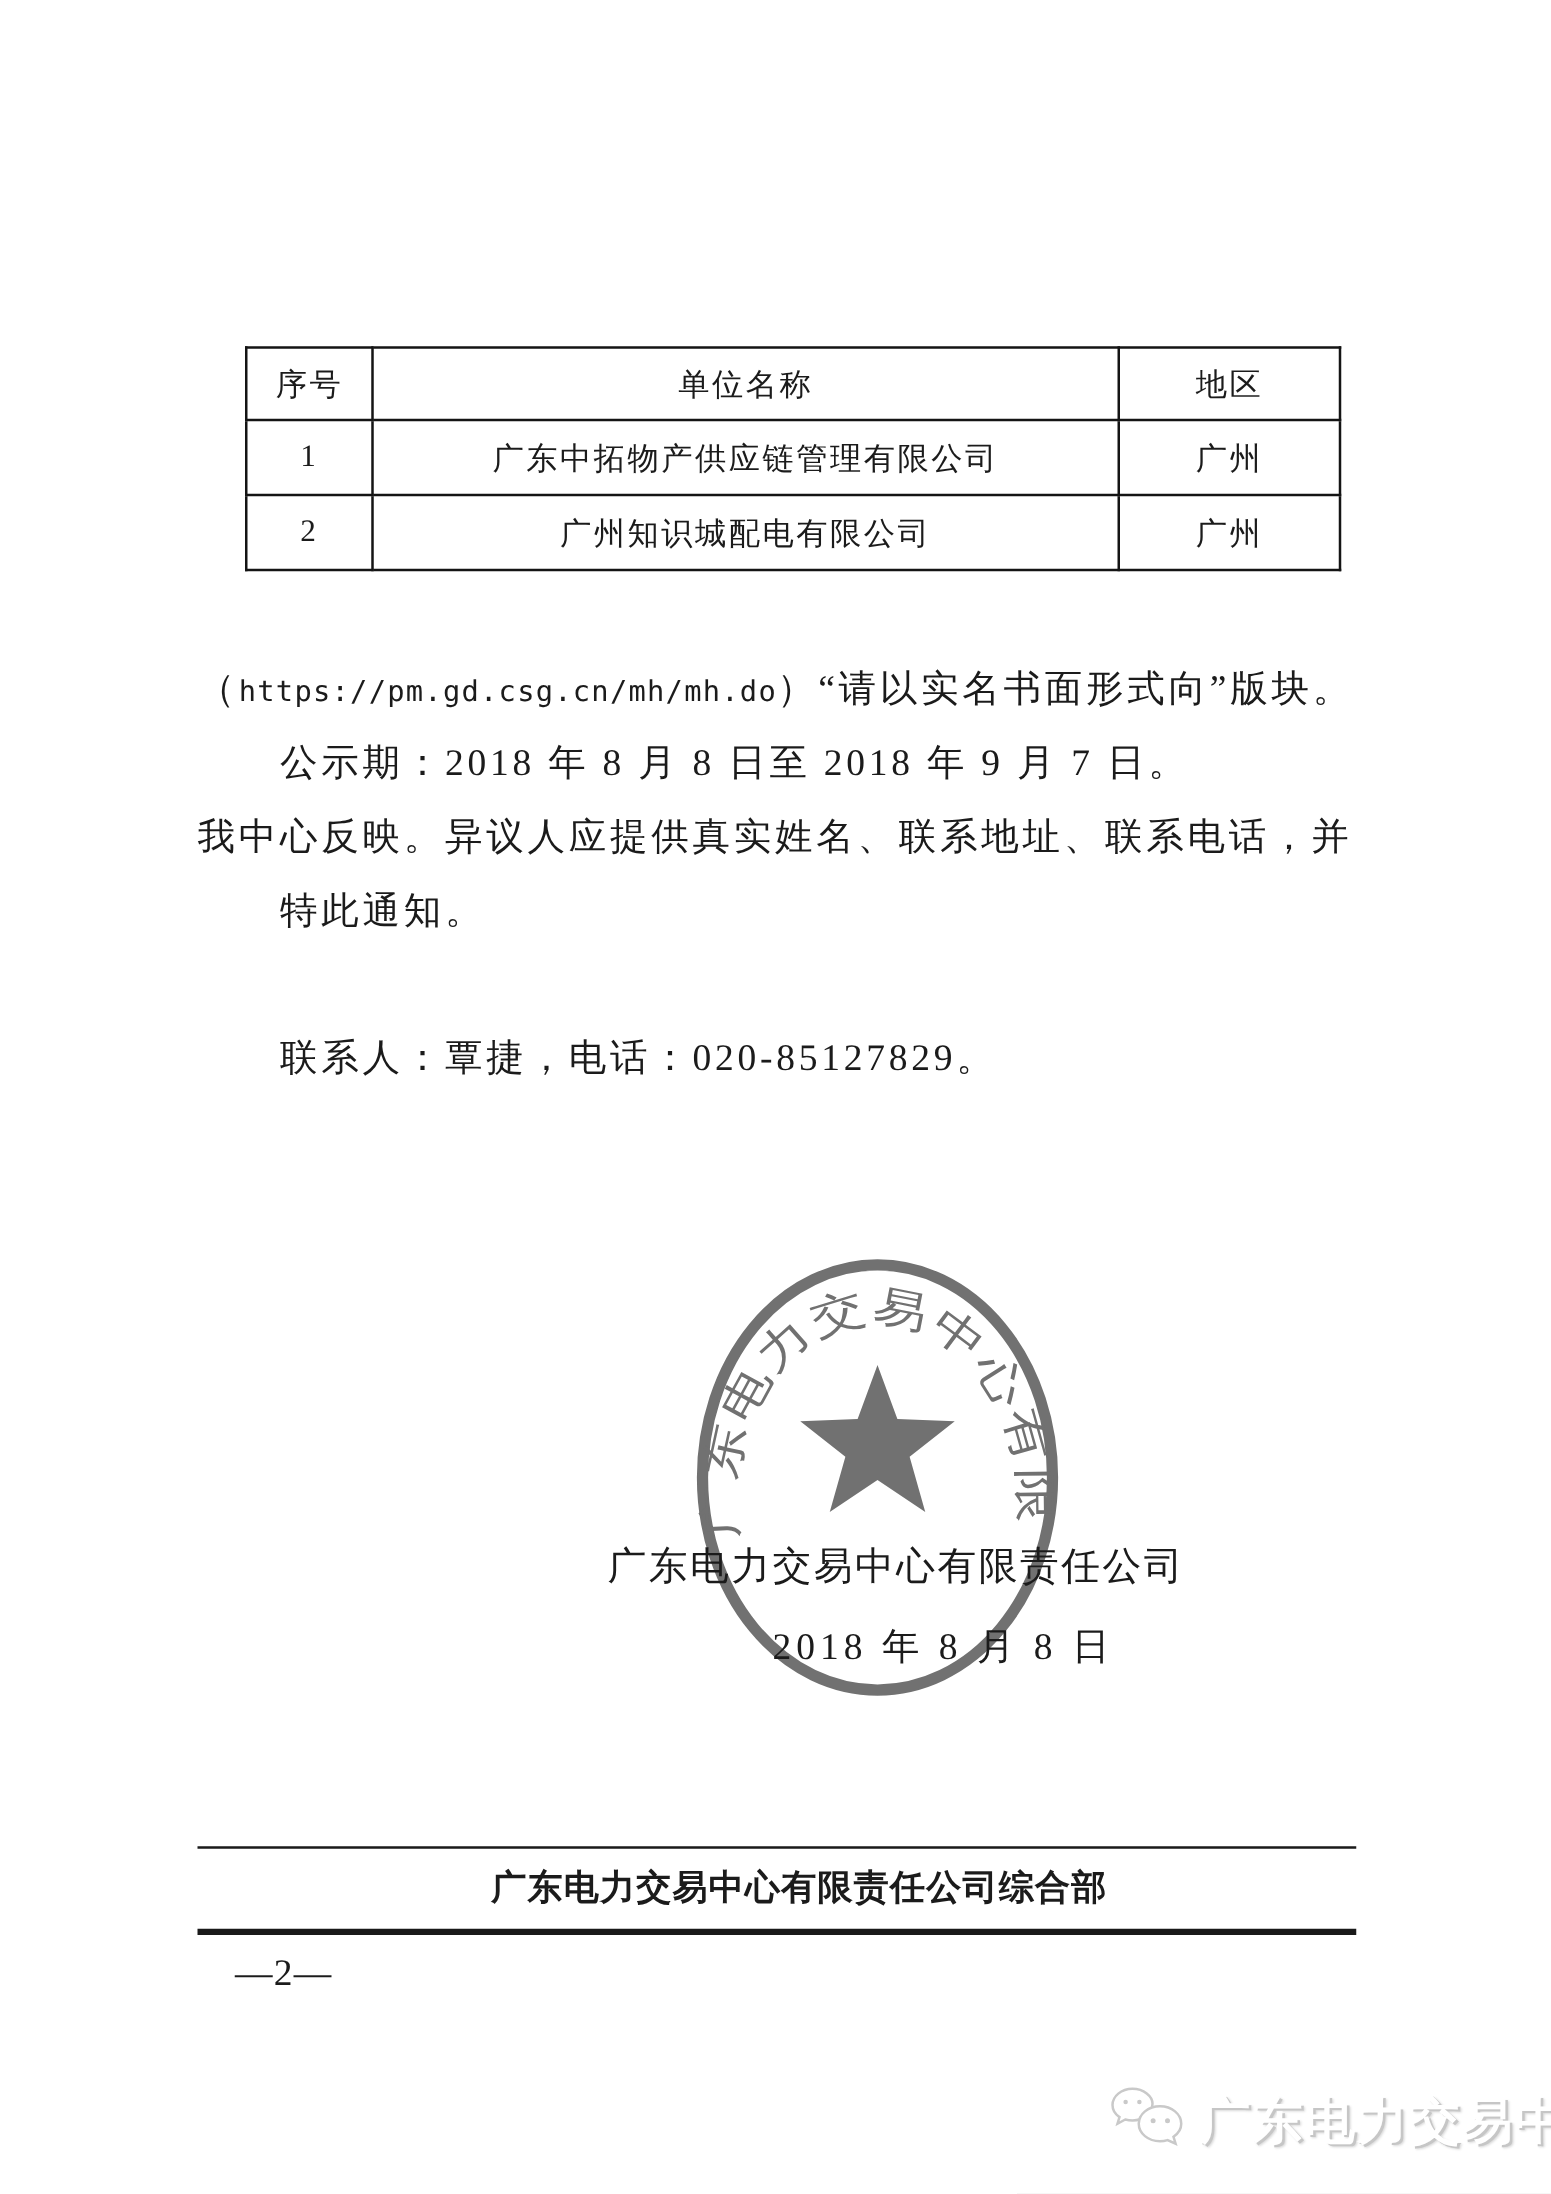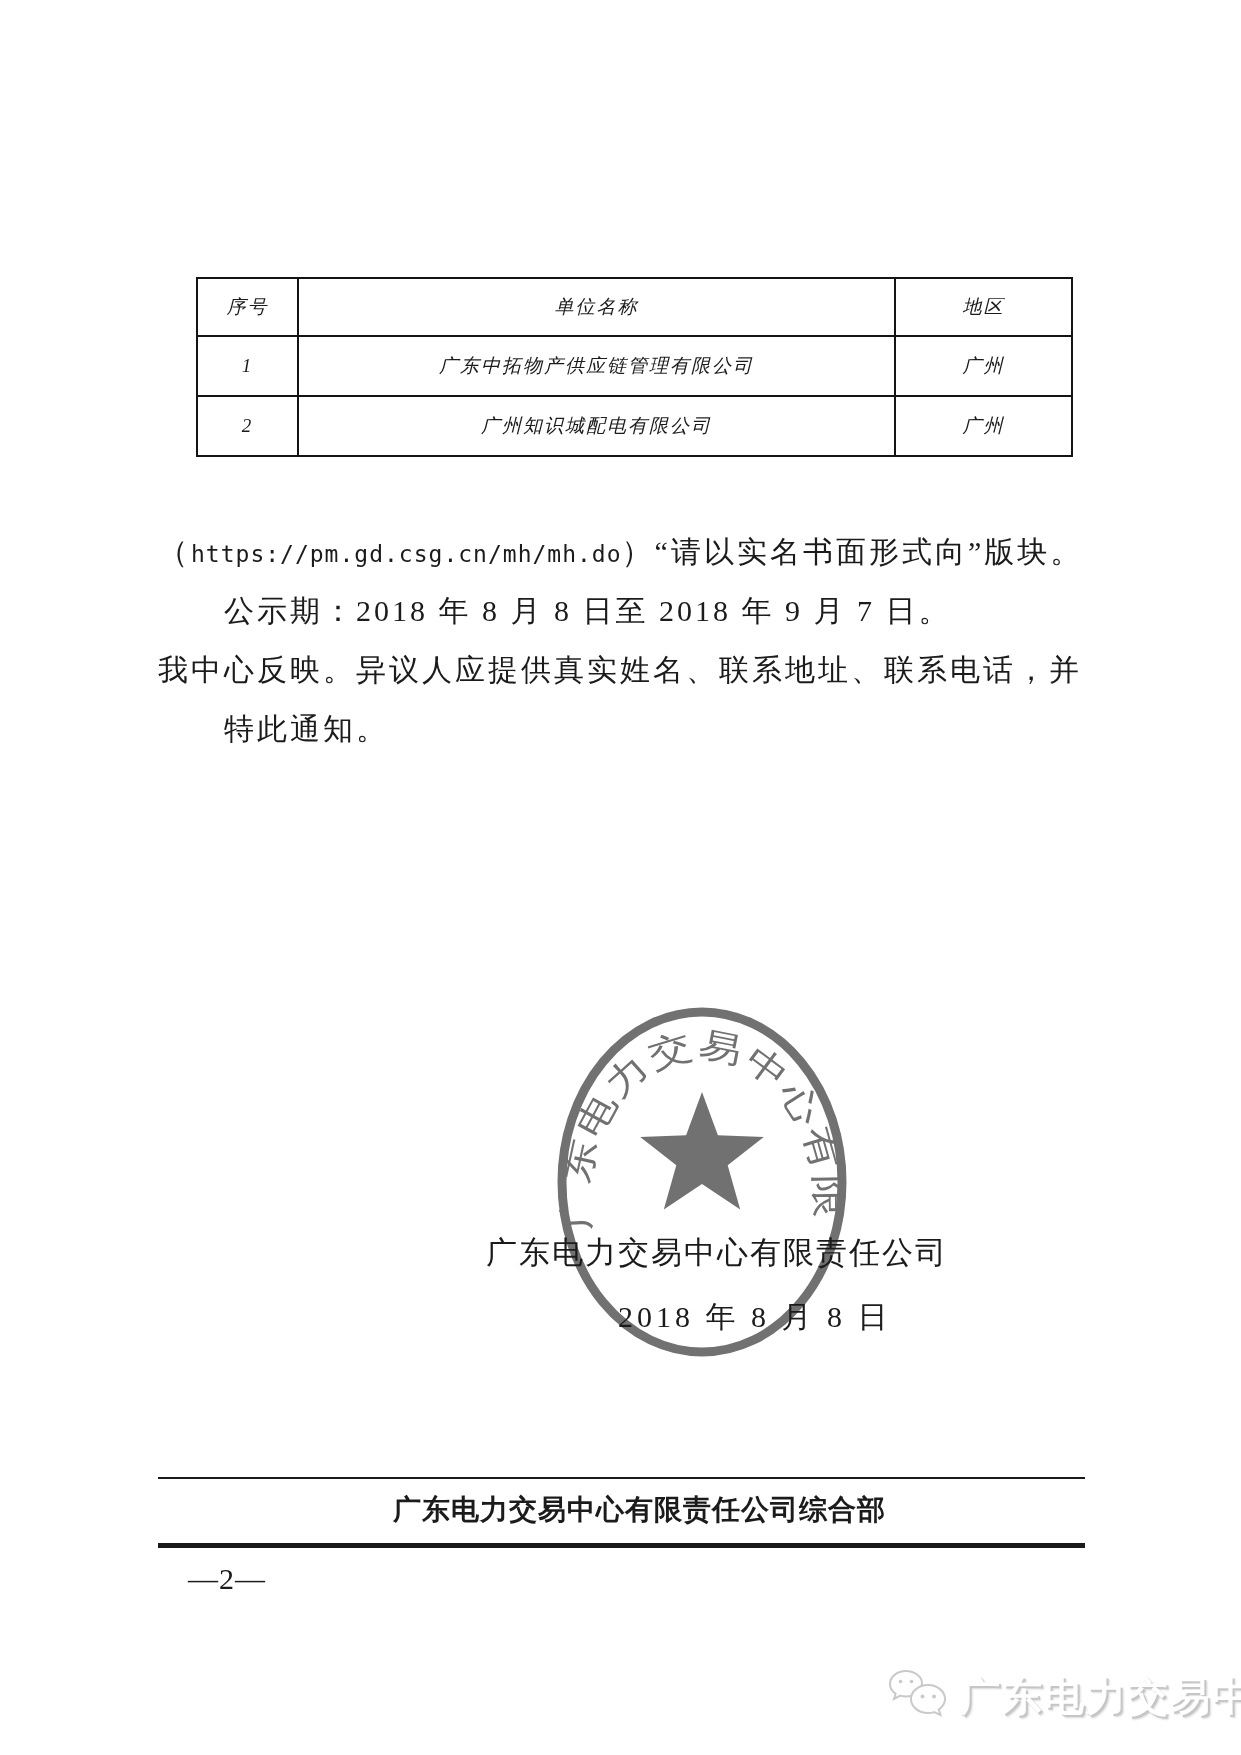--- a/index.html
+++ b/index.html
@@ -10,21 +10,21 @@
     background:#ffffff;
     font-family:"Liberation Serif","DejaVu Serif",serif;
     color:#1b1b1b;
     overflow:hidden;
   }
 
   
   .doc-table{
     position:absolute;left:196px;top:277px;width:869px;
     border-collapse:collapse;table-layout:fixed;
-    font-size:19px;letter-spacing:2px;font-style:italic;
+    font-size:25px;letter-spacing:2px;
   }
   .doc-table td{
     border:2px solid #141414;
     text-align:center;vertical-align:middle;
     padding:0;
   }
   .doc-table .hrow td{height:56px;}
   .doc-table .drow td{height:58px;}
   .col-no{width:99px;}
   .col-name{width:595px;margin-top:28px;}
@@ -108,20 +108,21 @@
       </tr>
     </tbody>
   </table>
 
   <div class="bodytext">
     <div class="bline"><span>（</span><span class="mono">https://pm.gd.csg.cn/mh/mh.do</span><span>）“请以实名书面形式向”版块。</span></div>
     <div class="bline indent">公示期：2018 年 8 月 8 日至 2018 年 9 月 7 日。</div>
     <div class="bline">我中心反映。异议人应提供真实姓名、联系地址、联系电话，并</div>
     <div class="bline indent">特此通知。</div>
     <div class="blank"></div>
+    <div class="bline indent">联系人：覃捷，电话：020-85127829。</div>
   </div>
 
   <svg class="seal" width="304" height="364" viewBox="0 0 304 364">
     <ellipse cx="152" cy="182" rx="140" ry="170" fill="none" stroke="#4e4e4e" stroke-width="9"></ellipse>
     <polygon fill="#4e4e4e" points="152,92 167.9,135.2 213.8,136.9 177.7,165.3 190.2,209.6 152,184 113.8,209.6 126.3,165.3 90.2,136.9 136.1,135.2"></polygon>
     <path id="sealArc" fill="none" d="M 41 232 A 114 142 0 1 1 263 232"></path>
     <text font-size="35" fill="#4e4e4e" letter-spacing="2" font-family="Liberation Serif, DejaVu Serif, serif">
       <textPath href="#sealArc" startOffset="2" textLength="636" lengthAdjust="spacingAndGlyphs">广东电力交易中心有限责任公司</textPath>
     </text>
   </svg>

